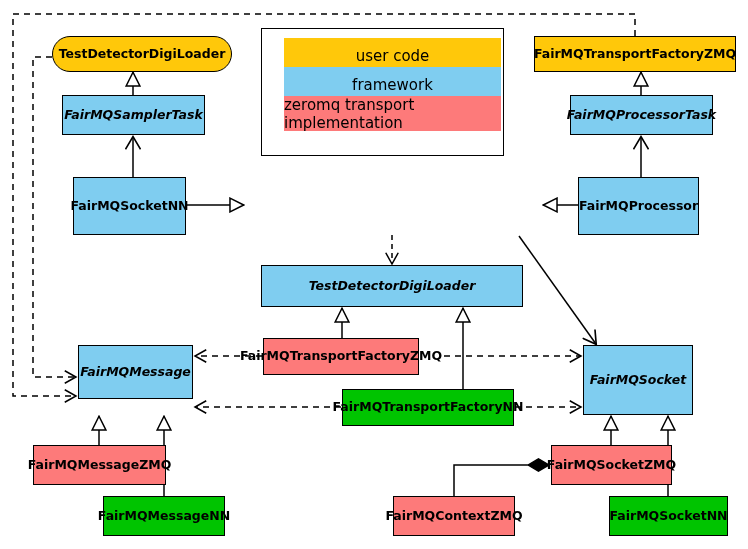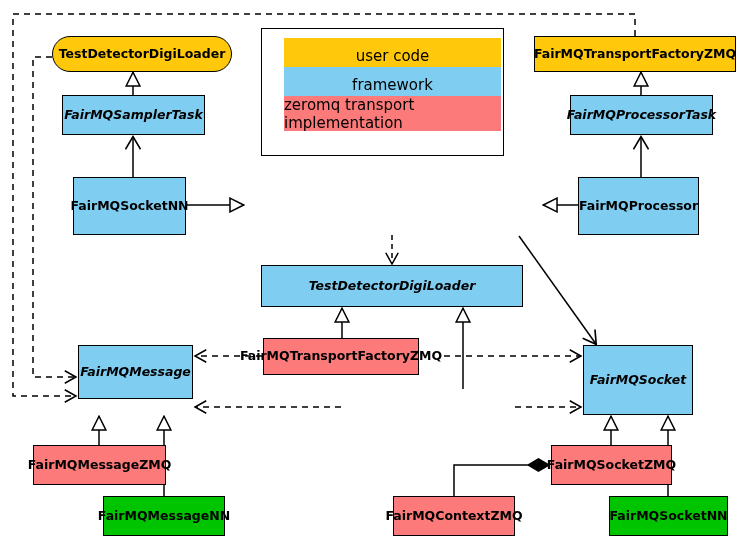--- a/index.html
+++ b/index.html
@@ -89,20 +89,21 @@
   </div>
 
   <div class="node user" style="left:52px;top:36px;width:180px;height:36px;border-radius:18px;">TestDetectorDigiLoader</div>
   <div class="node user" style="left:534px;top:36px;width:202px;height:36px;">FairMQTransportFactoryZMQ</div>
   <div class="node fw abs" style="left:62px;top:95px;width:143px;height:40px;">FairMQSamplerTask</div>
   <div class="node fw abs" style="left:570px;top:95px;width:143px;height:40px;">FairMQProcessorTask</div>
   <div class="node fw" style="left:73px;top:177px;width:113px;height:58px;">FairMQSocketNN</div>
   <div class="node fw" style="left:578px;top:177px;width:121px;height:58px;">FairMQProcessor</div>
   <div class="node fw abs" style="left:261px;top:265px;width:262px;height:42px;">TestDetectorDigiLoader</div>
   <div class="node zmq" style="left:263px;top:338px;width:156px;height:37px;">FairMQTransportFactoryZMQ</div>
+  <div class="node nn" style="left:342px;top:389px;width:172px;height:37px;">FairMQTransportFactoryNN</div>
   <div class="node fw abs" style="left:78px;top:345px;width:115px;height:54px;">FairMQMessage</div>
   <div class="node fw abs" style="left:583px;top:345px;width:110px;height:70px;">FairMQSocket</div>
   <div class="node zmq" style="left:33px;top:445px;width:133px;height:40px;">FairMQMessageZMQ</div>
   <div class="node nn" style="left:103px;top:496px;width:122px;height:40px;">FairMQMessageNN</div>
   <div class="node zmq" style="left:551px;top:445px;width:121px;height:40px;">FairMQSocketZMQ</div>
   <div class="node nn" style="left:609px;top:496px;width:119px;height:40px;">FairMQSocketNN</div>
   <div class="node zmq" style="left:393px;top:496px;width:122px;height:40px;">FairMQContextZMQ</div>
 
 </div>
 

